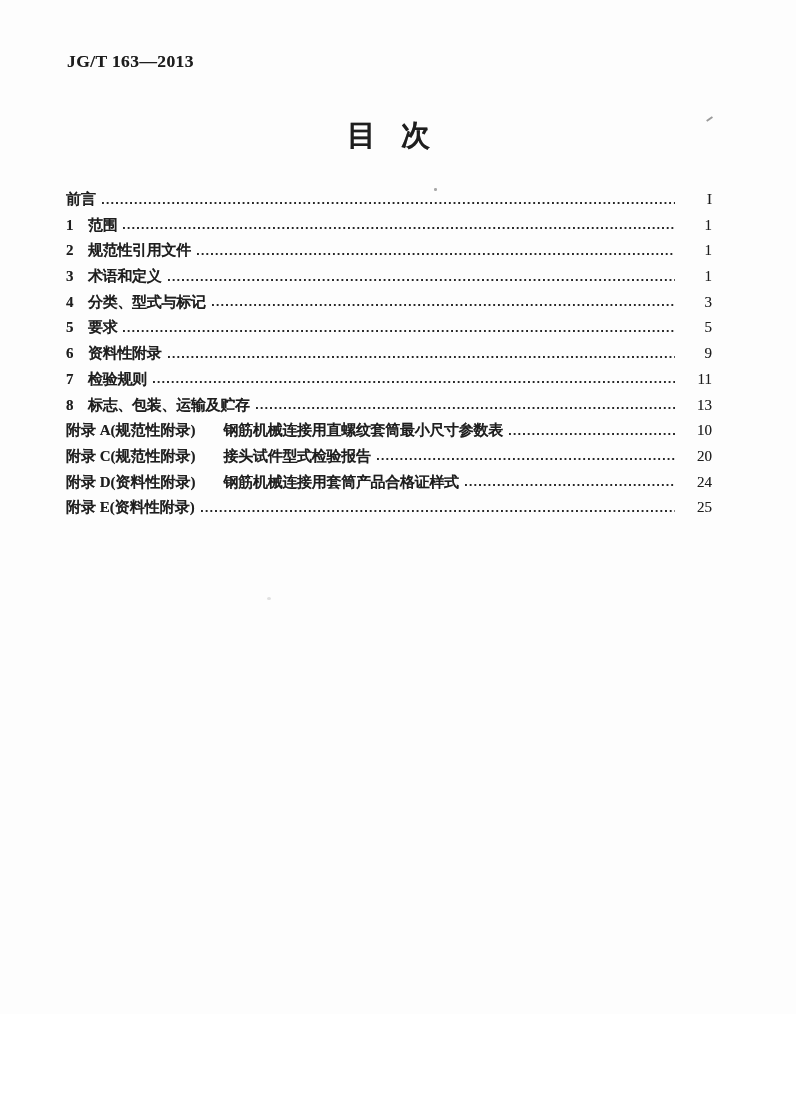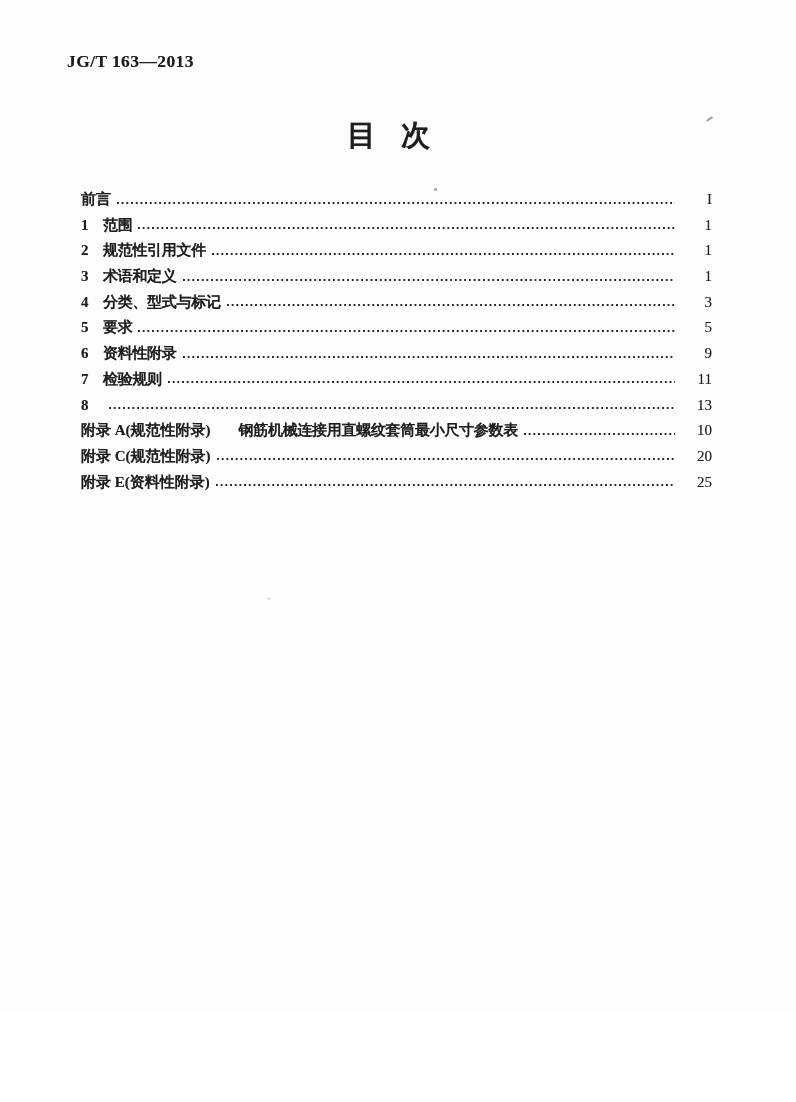--- a/index.html
+++ b/index.html
@@ -41,21 +41,21 @@
   }
   .toc-row {
     display: flex;
     height: 25.7px;
     line-height: 25.7px;
     font-size: 15px;
     font-weight: 600;
     white-space: nowrap;
     text-shadow: 0 0 0.5px rgba(25,25,25,0.45);
   }
-  .toc-row .lead { flex: 0 0 auto; margin-left: 15px; }
+  .toc-row .lead { flex: 0 0 auto; }
   .r-num .lead { width: 22px; }
   .r-app .title { margin-left: 28px; }
   .toc-row .title { flex: 0 0 auto; letter-spacing: -0.3px; }
   .leader {
     flex: 1 1 auto;
     margin-left: 6px;
     margin-right: 7px;
     background-image: linear-gradient(90deg, #262626 0 2px, rgba(0,0,0,0) 2px);
     background-size: 4.7px 2.2px;
     background-repeat: repeat-x;
@@ -170,38 +170,46 @@
 
     <div class="toc-row r-num">
       <span class="lead">7</span>
       <span class="title">检验规则</span>
       <span class="leader"></span>
       <span class="pagecol">11</span>
     </div>
 
     <div class="toc-row r-num">
       <span class="lead">8</span>
+      <span class="title">标志、包装、运输及贮存</span>
       <span class="leader"></span>
       <span class="pagecol">13</span>
     </div>
 
     <div class="toc-row r-app">
       <span class="lead">附录 A(规范性附录)</span>
       <span class="title">钢筋机械连接用直螺纹套筒最小尺寸参数表</span>
       <span class="leader"></span>
       <span class="pagecol">10</span>
     </div>
 
 
     <div class="toc-row r-app">
       <span class="lead">附录 C(规范性附录)</span>
+      <span class="title">接头试件型式检验报告</span>
       <span class="leader"></span>
       <span class="pagecol">20</span>
     </div>
 
+    <div class="toc-row r-app">
+      <span class="lead">附录 D(资料性附录)</span>
+      <span class="title">钢筋机械连接用套筒产品合格证样式</span>
+      <span class="leader"></span>
+      <span class="pagecol">24</span>
+    </div>
 
     <div class="toc-row r-app">
       <span class="lead">附录 E(资料性附录)</span>
       <span class="leader"></span>
       <span class="pagecol">25</span>
     </div>
 
   </div>
 
   <div class="bottom-dots"></div>

